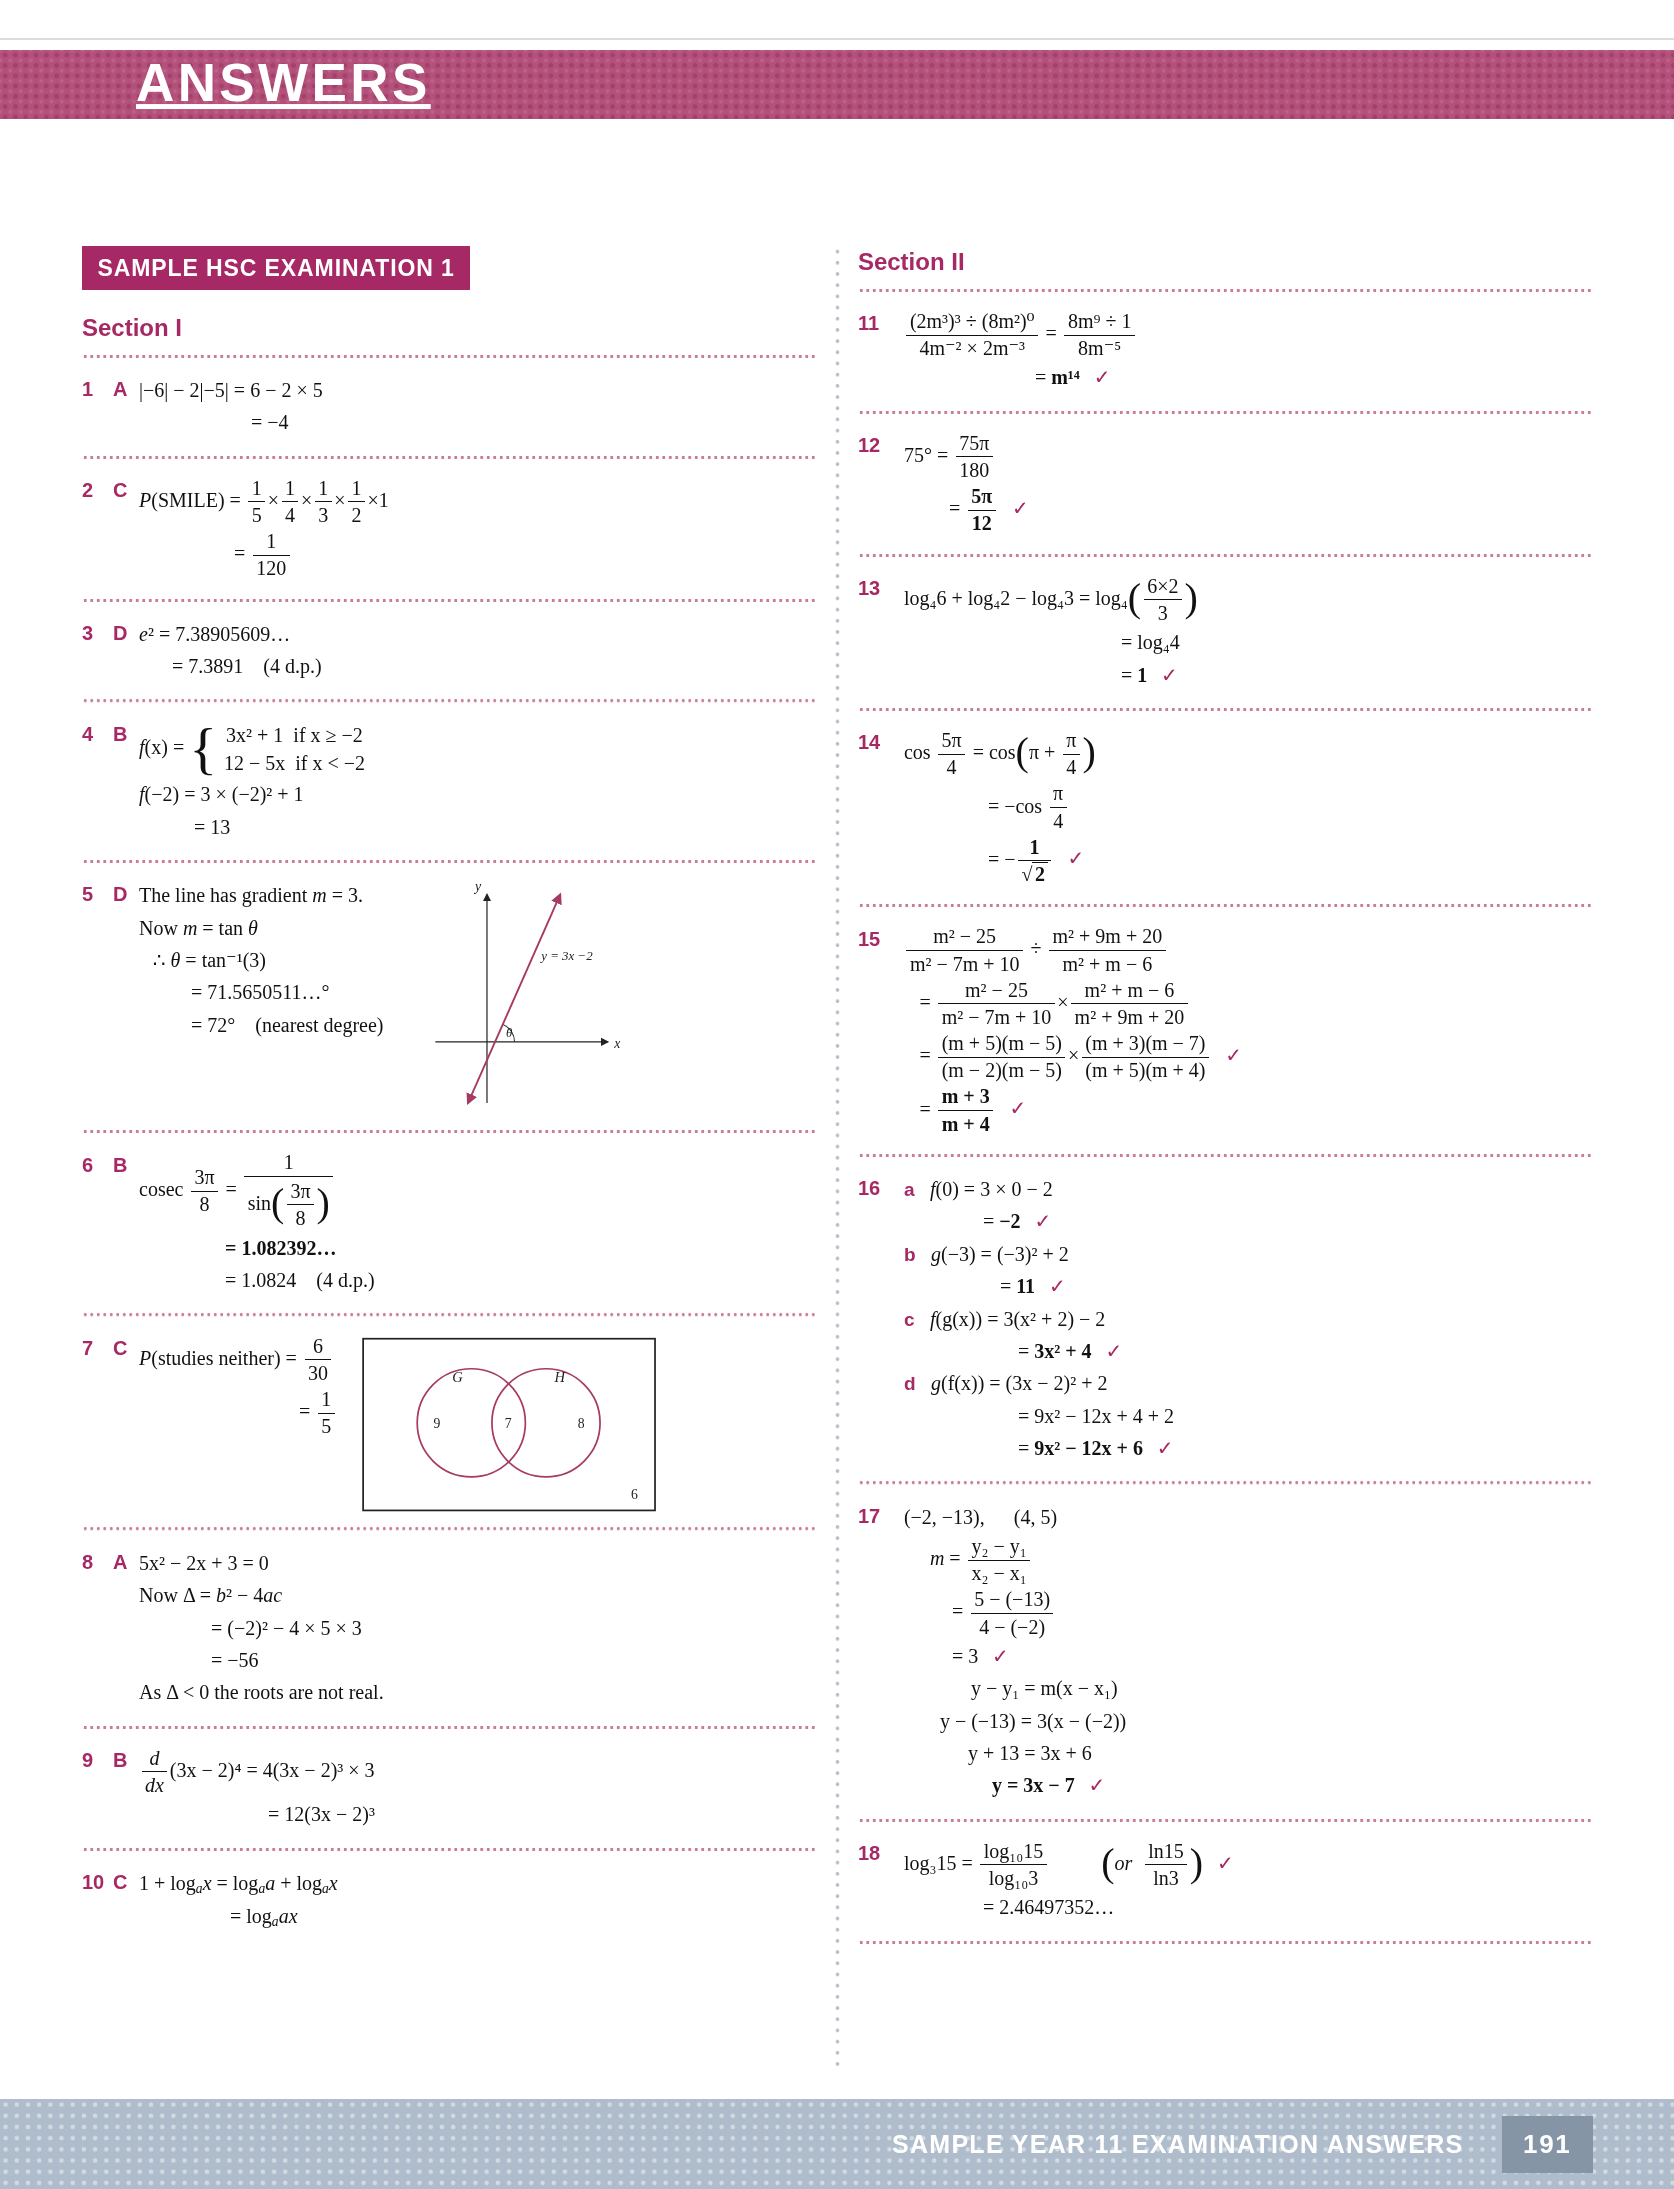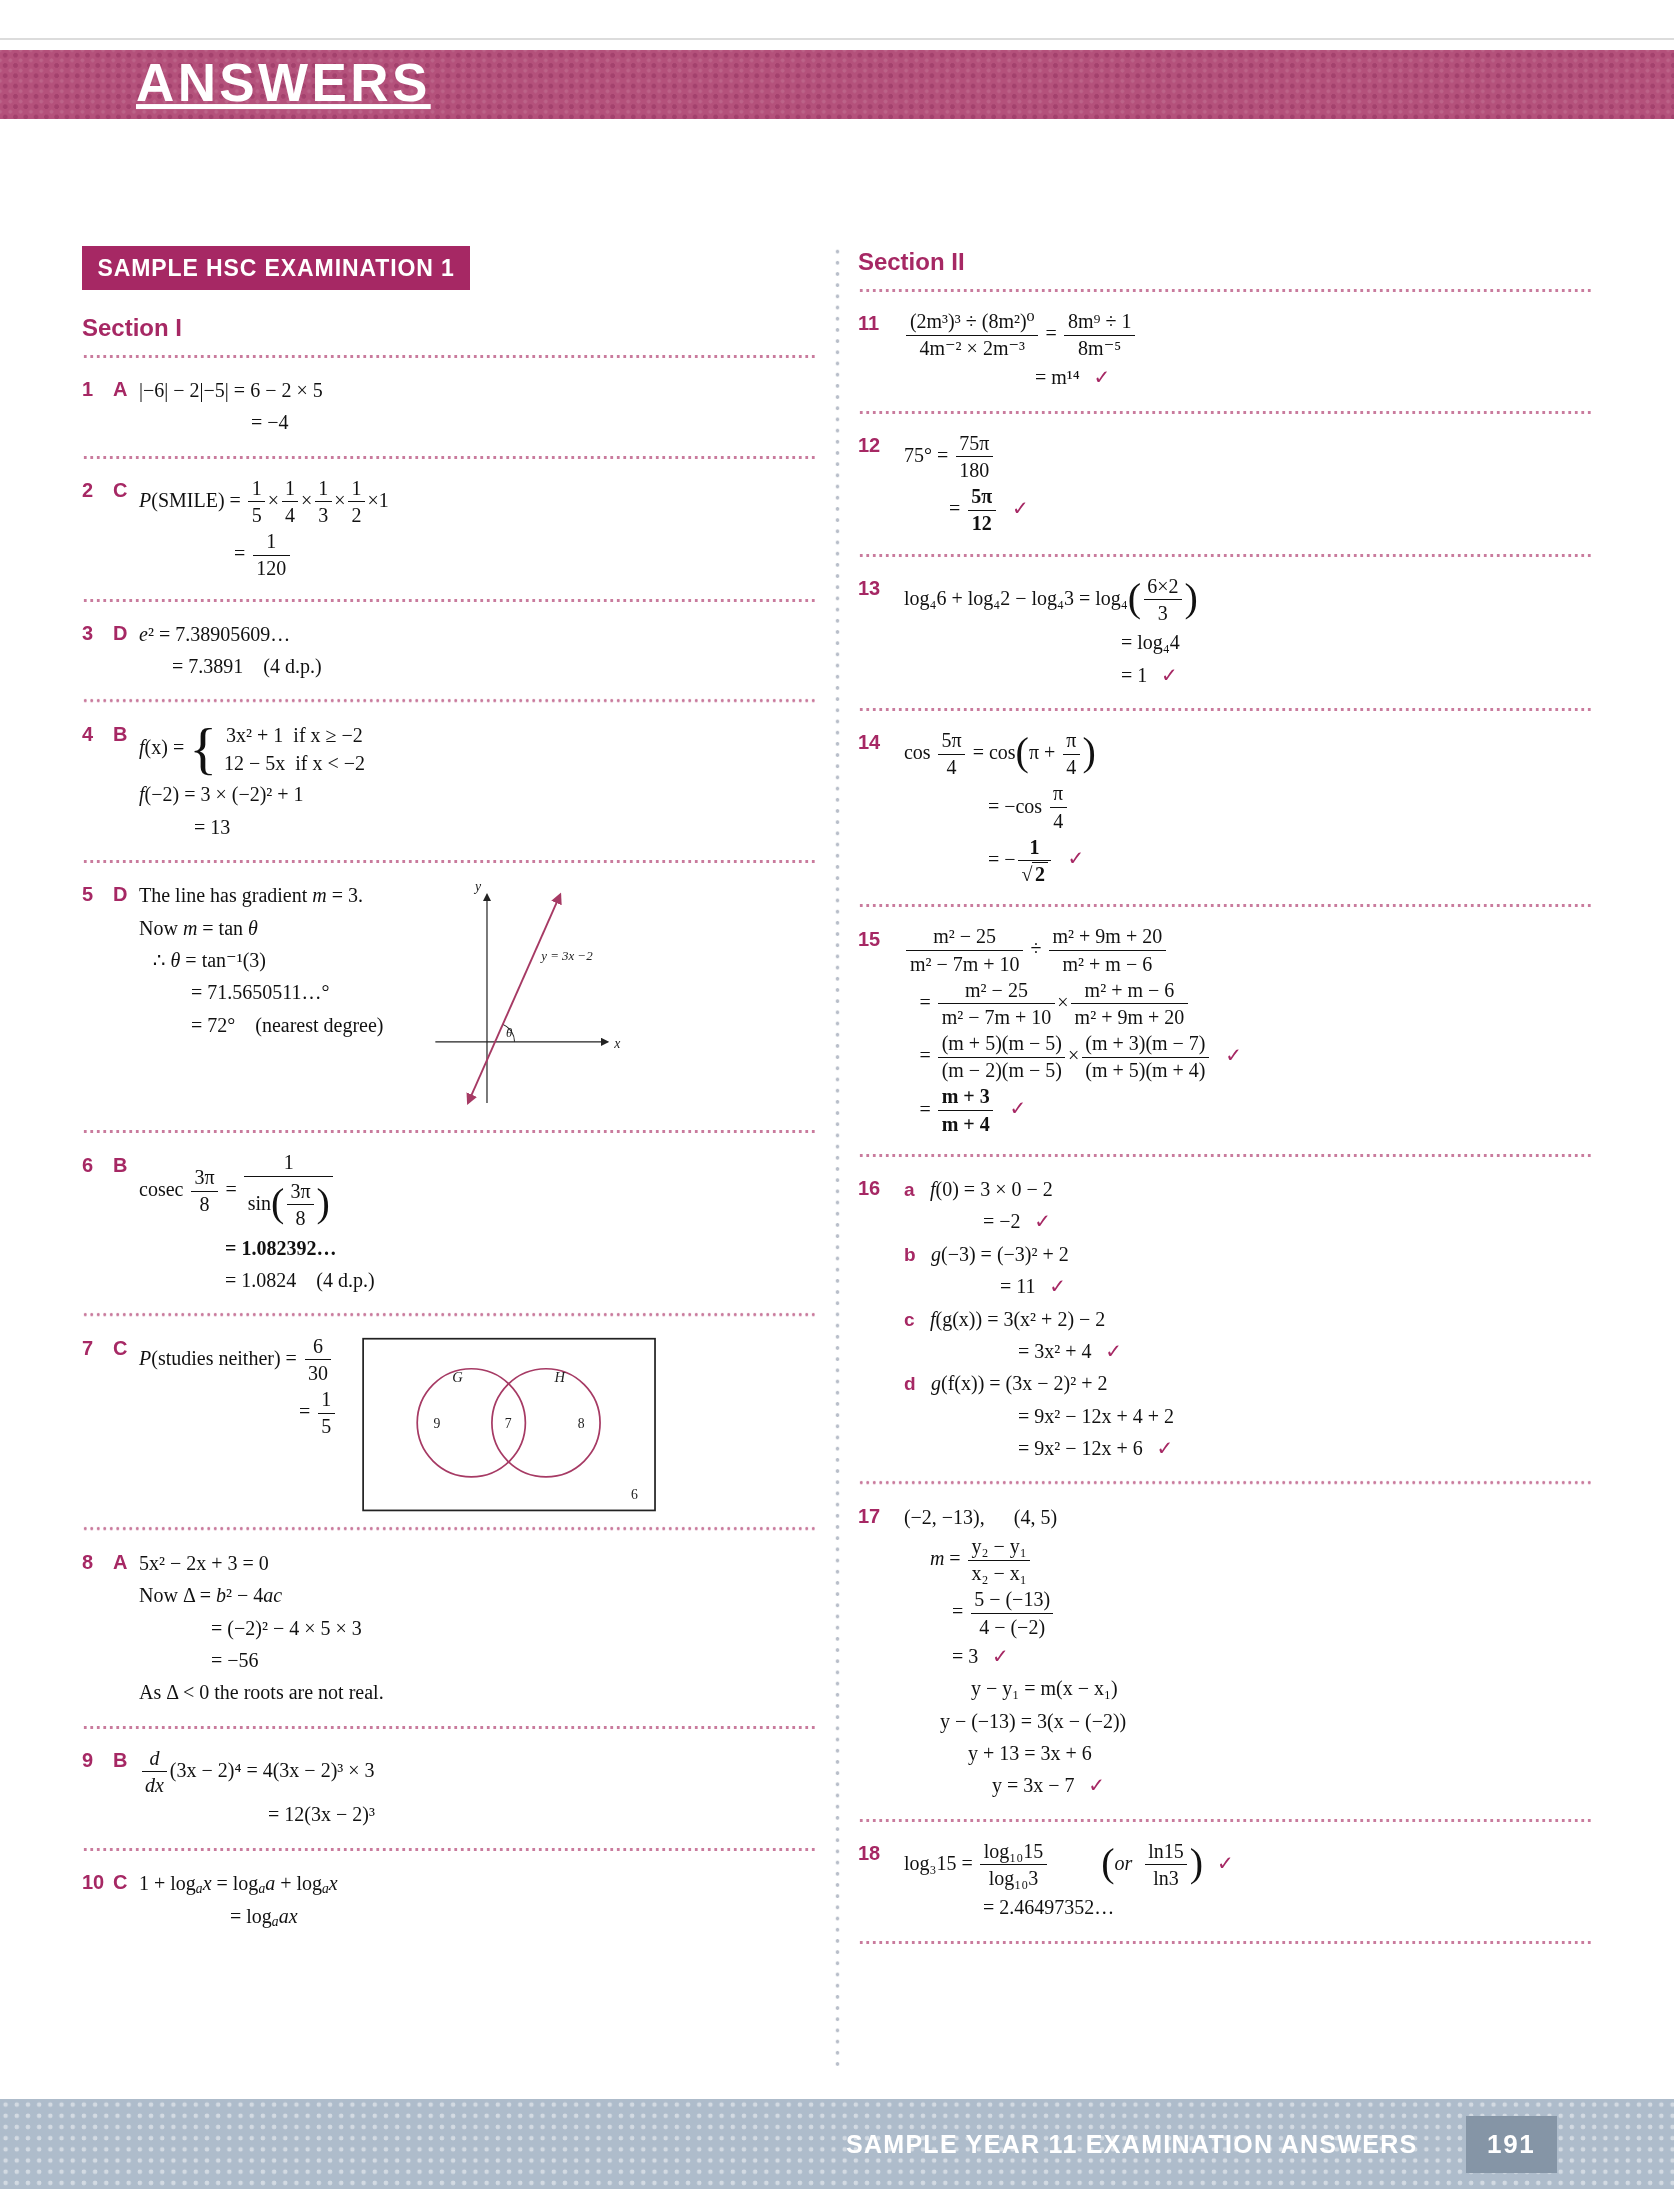--- a/index.html
+++ b/index.html
@@ -45,21 +45,21 @@
   .qnum { font-family:"Liberation Sans","DejaVu Sans",sans-serif; font-weight:bold;
           font-size:20px; line-height:1.45; color:#a62864; width:31px; }
   .qlet { font-family:"Liberation Sans","DejaVu Sans",sans-serif; font-weight:bold;
           font-size:20px; line-height:1.45; color:#a62864; }
   .qbody { flex:1; font-size:20px; line-height:1.45; min-width:0; }
   .qrow  { display:flex; align-items:flex-start; }
   .qlines { flex:0 0 auto; }
 
   .mline { white-space:pre; margin:3.4px 0; }
   .it { font-style:italic; }
-  .bd { font-weight:normal; }
+  .bd { font-weight:bold; }
   .ck { color:#a62864; font-weight:bold; margin-left:13.8px;
         font-family:"DejaVu Sans","Liberation Sans",sans-serif; }
   .ql { color:#a62864; font-family:"Liberation Sans",sans-serif; font-weight:bold;
         font-size:19px; margin-right:15.5px; }
   .sb { font-size:0.68em; vertical-align:-0.25em; font-style:italic; }
   .spx { display:inline-block; }
 
   .fr { display:inline-block; text-align:center; vertical-align:middle; margin:0.9px 2.6px; }
   .fr .n { display:block; padding:0 3.4px 2.6px; line-height:1.05; }
   .fr .d { display:block; border-top:1.5px solid #111; padding:2.6px 3.4px 0; line-height:1.05; }
@@ -83,21 +83,21 @@
   .vbox  { fill:#fff; stroke:#222; stroke-width:2; }
   .vcirc { fill:none; stroke:#a63a64; stroke-width:2; }
   .vlbl  { font-family:"Liberation Serif",serif; font-style:italic; font-size:17px; fill:#222; text-anchor:middle; }
   .vnum  { font-family:"Liberation Serif",serif; font-size:16px; fill:#222; text-anchor:middle; }
 
   
   .footer { position:absolute; left:0; right:0; bottom:0; height:91px;
             background-color:#aebccb;
             background-image:radial-gradient(circle, rgba(255,255,255,0.45) 2.1px, transparent 2.5px);
             background-size:11.2px 11.2px;
-            display:flex; align-items:center; justify-content:flex-end; gap:48px; padding-right:117px; }
+            display:flex; align-items:center; justify-content:flex-end; gap:38px; padding-right:81px; }
   .footer-label { color:#fff; font-family:"Liberation Sans","DejaVu Sans",sans-serif;
             font-weight:bold; font-size:25px; letter-spacing:1.3px; }
   .page-box { background:#8595a6; color:#fff; font-family:"Liberation Sans","DejaVu Sans",sans-serif;
             font-weight:bold; font-size:26px; padding:13px 21.5px; letter-spacing:1.7px; }
 </style>
 </head>
 <body>
 
 <div class="page">
   <div class="topline"></div>

